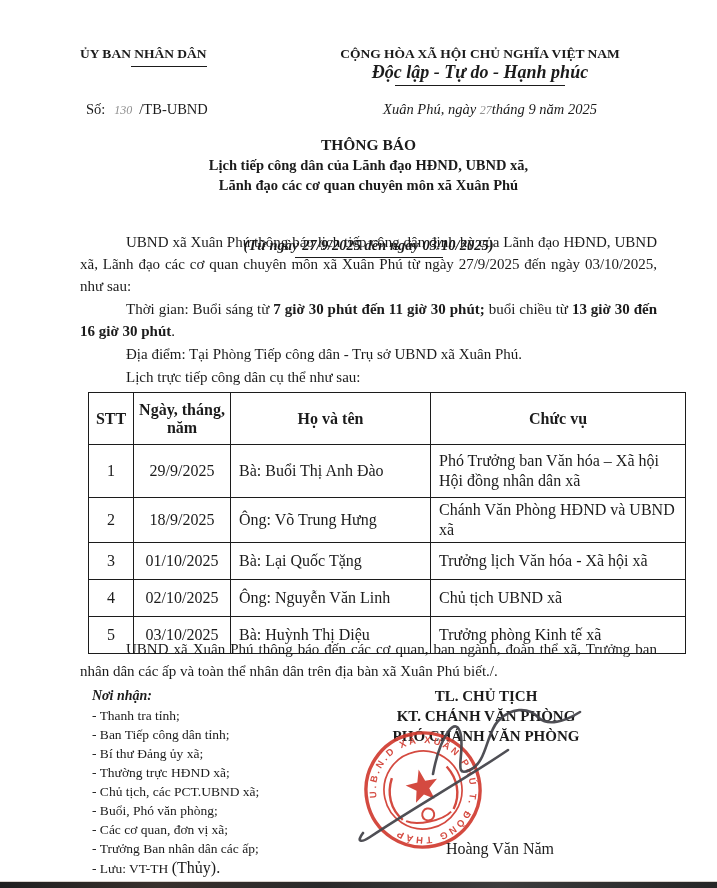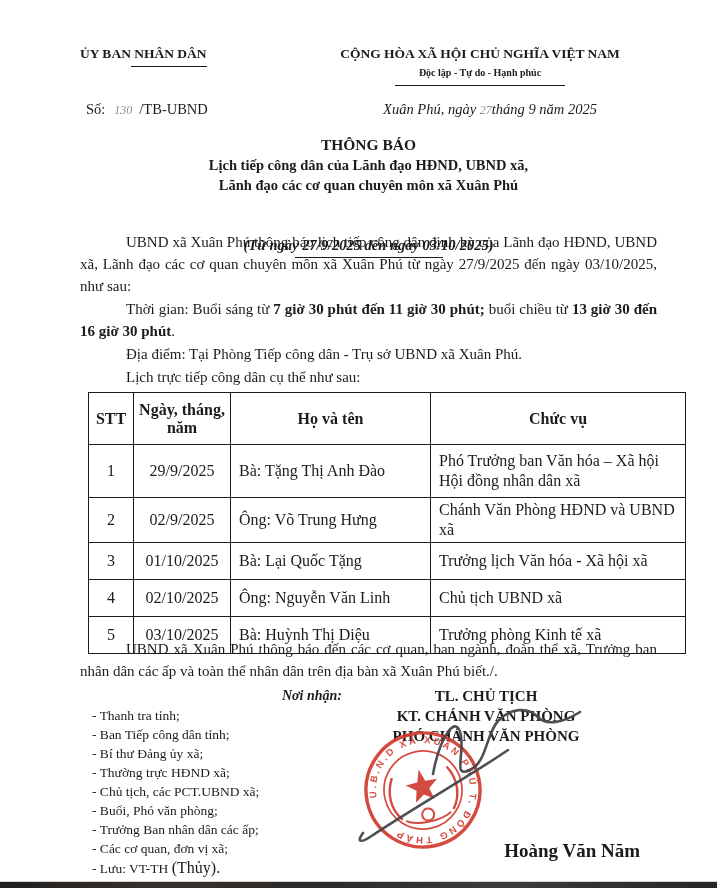--- a/index.html
+++ b/index.html
@@ -10,21 +10,21 @@
     font-family:"Liberation Serif","DejaVu Serif",serif;
     color:#1b1b1b;
     overflow:hidden;
     box-sizing:border-box;
   }
   .b{font-weight:bold;}
   .gray{color:#8f8f8f;font-size:12px;}
   
   .hdr-left{position:absolute;left:80px;top:44px;width:178px;text-align:left;font-weight:bold;font-size:13.5px;line-height:19px;}
   .hdr-right{position:absolute;left:302px;top:44px;width:356px;text-align:center;font-weight:bold;font-size:13.5px;line-height:19px;}
-  .hdr-right .motto{font-size:10px;}
+  .hdr-right .motto{font-size:18px;font-style:italic;}
   .rule{height:0;border-bottom:1.4px solid #1b1b1b;margin:3px auto 0 auto;}
   .rule-org{width:76px;}
   .rule-motto{width:170px;}
   .doc-number{position:absolute;left:86px;top:101px;font-size:14.5px;font-weight:normal;white-space:nowrap;}
   .doc-number .num-val{margin:0 7px 0 9px;font-style:italic;}
   .date-line{position:absolute;left:330px;top:101px;width:320px;text-align:center;font-style:italic;font-size:14.5px;font-weight:normal;white-space:nowrap;}
   
   .title-block{position:absolute;left:70px;top:134px;width:597px;text-align:center;}
   .title-main{font-size:15.5px;font-weight:bold;line-height:21px;}
   .title-sub{font-size:14.5px;font-weight:bold;line-height:20px;}
@@ -41,25 +41,25 @@
   table.sched td{text-align:left;line-height:20px;}
   table.sched td.c{text-align:center;}
   tr.r-tall td{height:53px;}
   tr.r-std td{height:37px;}
   
   .closing{position:absolute;left:80px;top:638px;width:577px;font-size:15px;line-height:22px;text-align:justify;}
   .closing p{margin:0;text-indent:46px;}
   
   .footer{position:absolute;left:0;top:684px;width:717px;height:198px;}
   .recipients{position:absolute;left:92px;top:2px;width:250px;font-size:13.5px;line-height:19px;}
-  .rcp-label{font-size:14px;font-weight:bold;font-style:italic;margin-bottom:1px;text-align:right;}
+  .rcp-label{font-size:14px;font-weight:bold;font-style:italic;margin-bottom:1px;}
   .rcp-note{font-size:16px;}
   .sign-titles{position:absolute;left:330px;top:2px;width:312px;text-align:center;font-size:15px;font-weight:bold;line-height:20px;}
   .seal-sig{position:absolute;left:340px;top:14px;width:270px;height:170px;}
-  .signer-name{position:absolute;left:360px;top:156px;width:280px;text-align:right;font-size:19px;font-weight:bold;}
+  .signer-name{position:absolute;left:360px;top:156px;width:280px;text-align:center;font-size:16px;font-weight:normal;}
   
   .bottom-bar{position:absolute;left:0;bottom:0;width:717px;height:6px;
     background:linear-gradient(90deg,#1f1f1f 0%,#38302c 22%,#2a2a2a 45%,#3c3c3c 70%,#262626 100%);
     border-top:1px solid #d8d2cc;}
 </style>
 </head>
 <body>
 
 <div class="page">
 
@@ -106,26 +106,26 @@
           <th>STT</th>
           <th>Ngày, tháng, năm</th>
           <th>Họ và tên</th>
           <th>Chức vụ</th>
         </tr>
       </thead>
       <tbody>
         <tr class="r-tall">
           <td class="c">1</td>
           <td class="c">29/9/2025</td>
-          <td>Bà: Tặng Thị Anh Đào</td>
+          <td>Bà: Buổi Thị Anh Đào</td>
           <td>Phó Trưởng ban Văn hóa – Xã hội Hội đồng nhân dân xã</td>
         </tr>
         <tr class="r-std">
           <td class="c">2</td>
-          <td class="c">02/9/2025</td>
+          <td class="c">18/9/2025</td>
           <td>Ông: Võ Trung Hưng</td>
           <td>Chánh Văn Phòng HĐND và UBND xã</td>
         </tr>
         <tr class="r-std">
           <td class="c">3</td>
           <td class="c">01/10/2025</td>
           <td>Bà: Lại Quốc Tặng</td>
           <td>Trưởng lịch Văn hóa - Xã hội xã</td>
         </tr>
         <tr class="r-std">
@@ -150,22 +150,22 @@
 
   <div class="footer">
     <div class="recipients">
       <div class="rcp-label">Nơi nhận:</div>
       <div>- Thanh tra tỉnh;</div>
       <div>- Ban Tiếp công dân tỉnh;</div>
       <div>- Bí thư Đảng ủy xã;</div>
       <div>- Thường trực HĐND xã;</div>
       <div>- Chủ tịch, các PCT.UBND xã;</div>
       <div>- Buổi, Phó văn phòng;</div>
+      <div>- Các cơ quan, đơn vị xã;</div>
       <div>- Trưởng Ban nhân dân các ấp;</div>
-      <div>- Các cơ quan, đơn vị xã;</div>
       <div><span>- Lưu: VT-TH</span> <span class="rcp-note">(Thủy).</span></div>
     </div>
 
     <div class="sign-titles">
       <div>TL. CHỦ TỊCH</div>
       <div>KT. CHÁNH VĂN PHÒNG</div>
       <div>PHÓ CHÁNH VĂN PHÒNG</div>
     </div>
 
     <svg class="seal-sig" viewBox="0 0 270 170">

